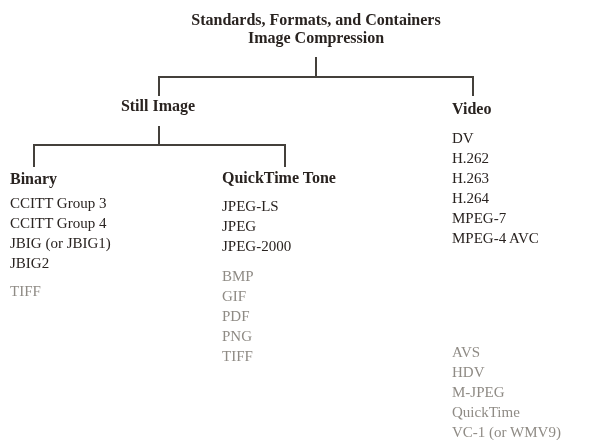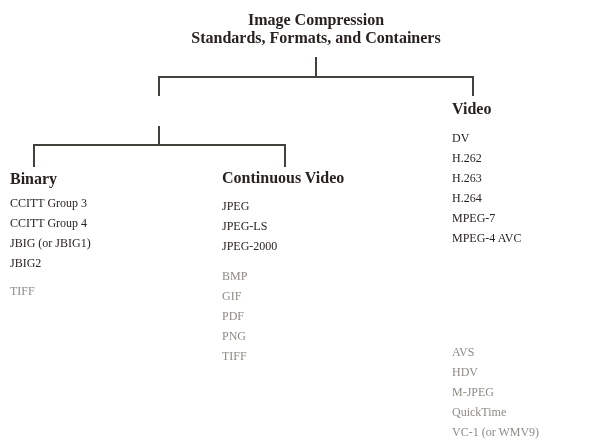--- a/index.html
+++ b/index.html
@@ -25,66 +25,67 @@
     position:absolute;left:316px;top:11px;transform:translateX(-50%);
     text-align:center;font-weight:bold;font-size:16px;line-height:17.5px;
     white-space:nowrap;
   }
   .node{
     position:absolute;font-weight:bold;font-size:16px;line-height:18px;
     white-space:nowrap;
   }
   .node.centered{transform:translateX(-50%);}
   ul.fmt-list{
-    position:absolute;list-style:none;font-size:12px;line-height:20px;
+    position:absolute;list-style:none;font-size:15px;line-height:20px;
     white-space:nowrap;
   }
   ul.fmt-list.gray{color:var(--text-gray);}
 </style>
 </head>
 <body>
 
 <div class="canvas">
 
   <div class="title">
+    <div>Standards, Formats, and Containers</div>
     <div>Image Compression</div>
-    <div>Standards, Formats, and Containers</div>
   </div>
 
   <div class="line v" style="left:315px;top:57px;height:20px;"></div>
   <div class="line h" style="left:158px;top:76px;width:316px;"></div>
   <div class="line v" style="left:158px;top:76px;height:20px;"></div>
   <div class="line v" style="left:472px;top:76px;height:20px;"></div>
 
+  <div class="node centered" style="left:158px;top:97px;">Still Image</div>
   <div class="node" style="left:452px;top:100px;">Video</div>
 
   <div class="line v" style="left:158px;top:126px;height:19px;"></div>
   <div class="line h" style="left:33px;top:144px;width:253px;"></div>
   <div class="line v" style="left:33px;top:144px;height:23px;"></div>
   <div class="line v" style="left:284px;top:144px;height:23px;"></div>
 
   <div class="node" style="left:10px;top:170px;text-align:right;">Binary</div>
-  <div class="node" style="left:222px;top:169px;">Continuous Video</div>
+  <div class="node" style="left:222px;top:169px;">QuickTime Tone</div>
 
   <ul class="fmt-list" style="left:10px;top:193px;">
 
   <li>CCITT Group 3</li>
       <li>CCITT Group 4</li>
       <li>JBIG (or JBIG1)</li>
       <li>JBIG2</li>
     </ul>
   <ul class="fmt-list gray" style="left:10px;top:281px;">
 
   <li>TIFF</li>
     </ul>
 
   <ul class="fmt-list" style="left:222px;top:196px;">
 
-  <li>JPEG</li>
-      <li>JPEG-LS</li>
+  <li>JPEG-LS</li>
+      <li>JPEG</li>
       <li>JPEG-2000</li>
     </ul>
   <ul class="fmt-list gray" style="left:222px;top:266px;">
 
   <li>BMP</li>
       <li>GIF</li>
       <li>PDF</li>
       <li>PNG</li>
       <li>TIFF</li>
     </ul>

